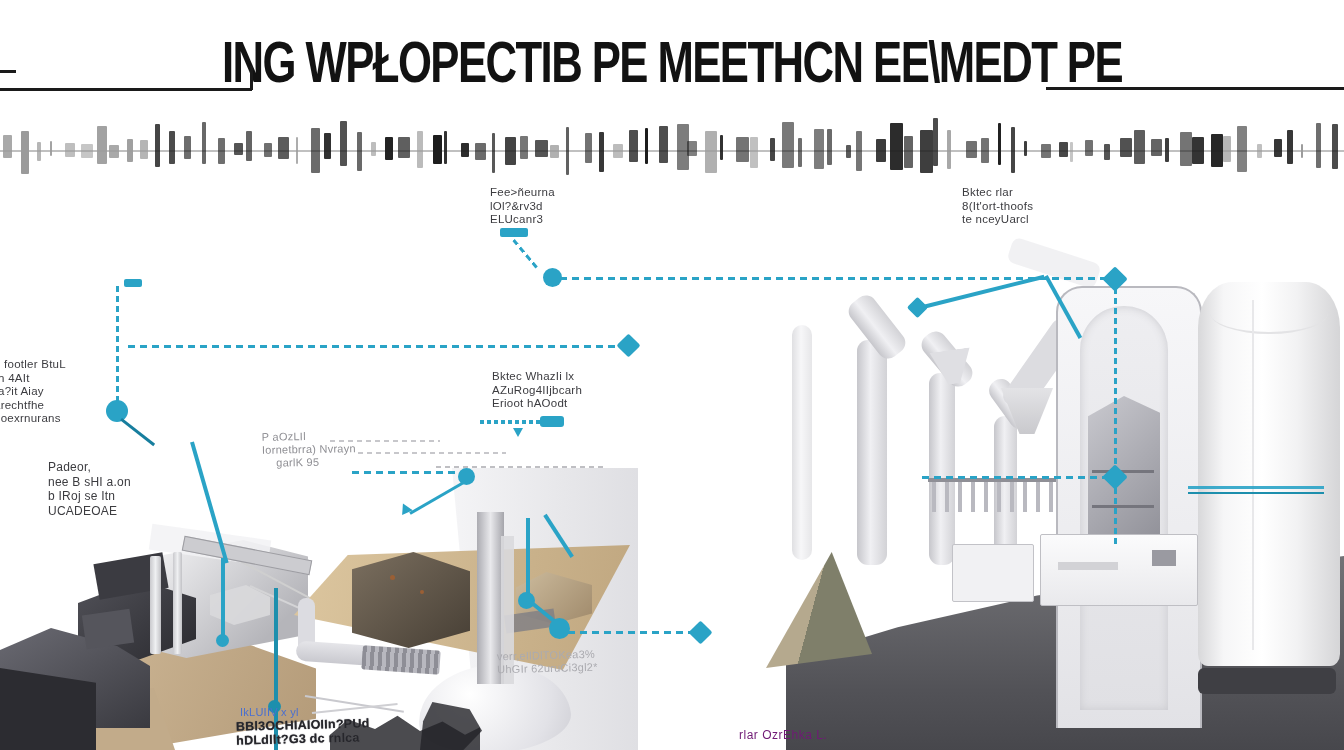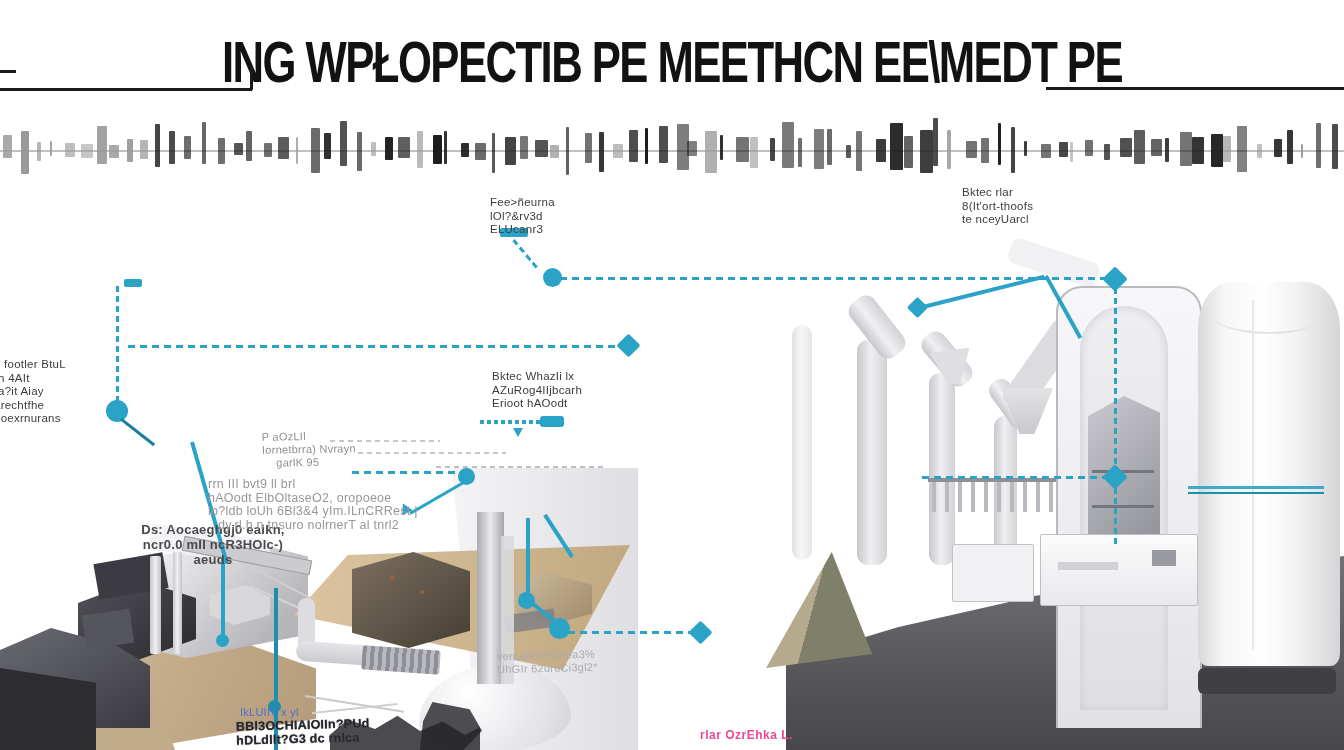--- a/index.html
+++ b/index.html
@@ -305,77 +305,72 @@
     <div class="abs" style="left:480px;top:420px;width:76px;height:4px;z-index:5;background:repeating-linear-gradient(90deg,var(--teal) 0 4px,transparent 4px 7px);"></div>
     <div class="solid" style="left:540px;top:416px;width:24px;height:11px;border-radius:3px;"></div>
     <div class="abs" style="left:513px;top:428px;width:0;height:0;border-left:5px solid transparent;border-right:5px solid transparent;border-top:9px solid var(--teal);z-index:5;"></div>
 
     <div class="gdash" style="left:330px;top:440px;width:110px;"></div>
     <div class="gdash" style="left:358px;top:452px;width:148px;"></div>
     <div class="gdash" style="left:436px;top:466px;width:170px;background:repeating-linear-gradient(90deg,#bfbfc3 0 5px,transparent 5px 9px);"></div>
   </div>
 
 
-  <div class="lbl" style="left:490px;top:196px;">
+  <div class="lbl" style="left:490px;top:186px;">
     <span class="ln">Fee&gt;ñeurna</span>
     <span class="ln">lOl?&amp;rv3d</span>
     <span class="ln">ELUcanr3</span>
   </div>
 
   <div class="lbl" style="left:962px;top:186px;">
     <span class="ln">Bktec rlar</span>
     <span class="ln">8(It'ort-thoofs</span>
     <span class="ln">te nceyUarcl</span>
   </div>
 
   <div class="lbl" style="left:-6px;top:358px;">
     <span class="ln">u footler BtuL</span>
     <span class="ln">rh 4AIt</span>
     <span class="ln">ra?it Aiay</span>
     <span class="ln">arechtfhe</span>
     <span class="ln">ooexrnurans</span>
   </div>
 
-
-  <div class="lbl" style="left:88px;top:522px;width:250px;text-align:center;font-size:13px;line-height:15px;font-weight:bold;color:#4a4a4e;">
-    <span class="ln">Ds: Aocaeghgj0 eaikn,</span>
-    <span class="ln">ncr0.0 mII ncR3HOlc-)</span>
-    <span class="ln">aeuds</span>
-  </div>
+  <div class="lbl" style="left:48px;top:460px;font-size:12px;line-height:14.5px;">
+    <span class="ln">Padeor,</span>
+    <span class="ln">nee B sHI a.on</span>
+    <span class="ln">b IRoj se Itn</span>
+    <span class="ln">UCADEOAE</span>
+  </div>
+
 
   <div class="lbl" style="left:492px;top:370px;">
     <span class="ln">Bktec WhazIi lx</span>
     <span class="ln">AZuRog4IIjbcarh</span>
     <span class="ln">Erioot hAOodt</span>
   </div>
 
   <div class="lbl faded" style="left:262px;top:430px;font-size:11px;line-height:13px;transform:rotate(-1deg);color:#8f8f94;">
     <span class="ln">P aOzLIl</span>
     <span class="ln">Iornetbrra) Nvrayn</span>
     <span class="ln" style="padding-left:14px;">garlK 95</span>
   </div>
 
-  <div class="lbl faded" style="left:208px;top:478px;font-size:12.5px;line-height:13.5px;color:#97979c;">
-    <span class="ln">rrn III bvt9 ll brl</span>
-    <span class="ln">hAOodt ElbOltaseO2, oropoeoe</span>
-    <span class="ln">lb?ldb loUh 6Bl3&amp;4 yIm.ILnCRRest |</span>
-    <span class="ln" style="padding-left:10px;">dy.rl.h.n tnsuro nolrnerT al tnrl2</span>
-  </div>
 
   <div class="lbl faded" style="left:497px;top:649px;font-size:11px;line-height:13px;transform:rotate(-1.5deg);color:#ababb0;">
     <span class="ln">verr,eIlDlTOKea3%</span>
     <span class="ln">UhGIr 62uruCi3gl2*</span>
   </div>
 
   <div class="lbl" style="left:240px;top:706px;font-size:11px;color:#4a6fd0;z-index:7;">
     <span class="ln">IkLUIIV x yl</span>
   </div>
 
   <div class="lbl" style="left:236px;top:719px;font-size:12.5px;line-height:13.5px;font-weight:bold;color:#26262b;transform:rotate(-1.5deg);text-shadow:0 0 1px #55555a;z-index:7;">
     <span class="ln">BBl3OCHIAIOIIn?PUd</span>
     <span class="ln">hDLdllt?G3 dc rnlca</span>
   </div>
 
-  <div class="lbl" style="left:700px;top:729px;font-size:12px;letter-spacing:.5px;color:#ec4899;font-weight:bold;">
+  <div class="lbl" style="left:739px;top:729px;font-size:12px;letter-spacing:.5px;color:#701a75;">
     <span class="ln">rlar OzrEhka L.</span>
   </div>
 
 </div>
 
 </body></html>

